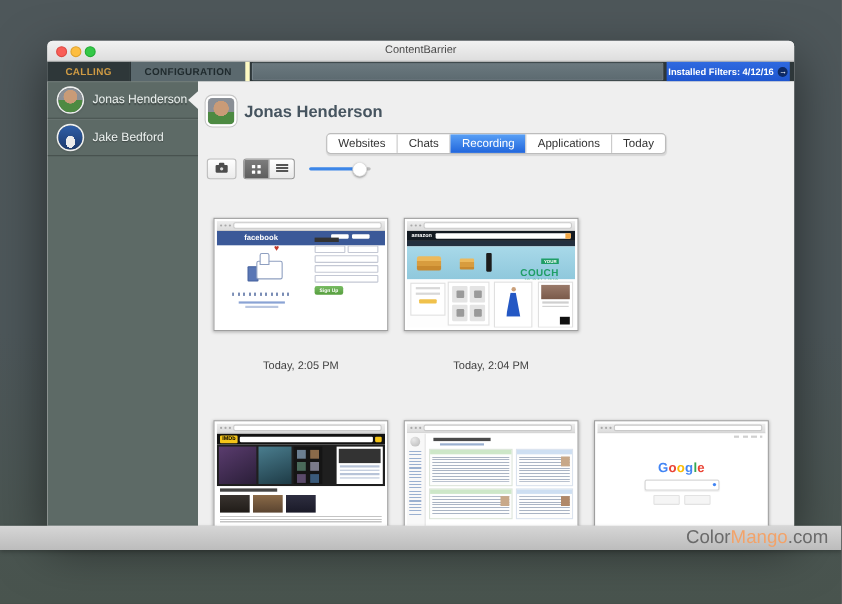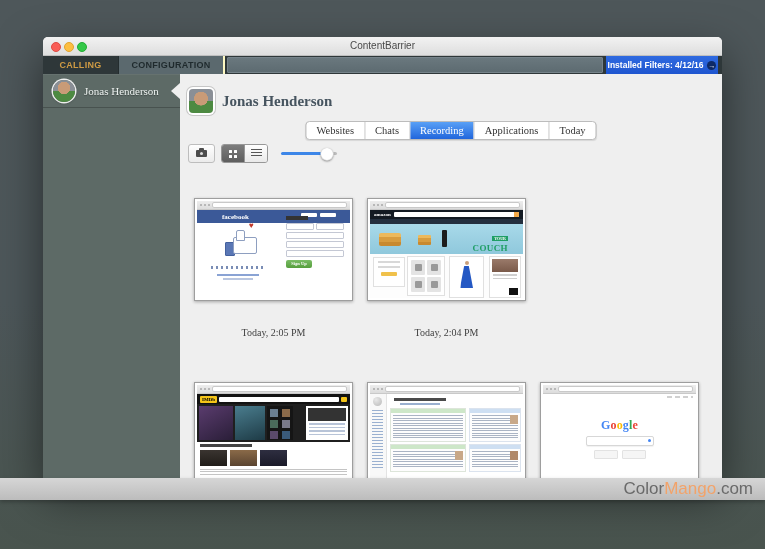--- a/index.html
+++ b/index.html
@@ -14,29 +14,29 @@
     border-bottom:1px solid #bfbfbf;position:relative;}
   .titlebar .tl{position:absolute;top:5px;width:8px;height:8px;border-radius:50%;}
   .tl.red{left:8px;background:#f95e57;border:0.5px solid #dd4b44;}
   .tl.yellow{left:21px;background:#fdbe41;border:0.5px solid #e0a32e;}
   .tl.green{left:34px;background:#34c848;border:0.5px solid #23ad35;}
   .title-text{text-align:center;font-size:10px;line-height:18px;color:#4a4a4a;}
   
   .tabbar{height:18px;background:#2e3739;display:flex;align-items:stretch;}
   .tab{display:flex;align-items:center;justify-content:center;font-size:9px;font-weight:bold;letter-spacing:.3px;cursor:default;}
   .tab-activity{width:75px;background:#2e3739;color:#cf9b44;}
-  .tab-config{width:104px;background:#5b696e;color:#1f2a2d;border-left:1px solid #242d2f;border-right:2px solid #fef9c3;text-align:right;}
+  .tab-config{width:104px;background:#5b696e;color:#1f2a2d;border-left:1px solid #242d2f;border-right:4px solid #fef9c3;text-align:right;}
   .tab-filler{flex:1;margin:1px 3px 1px 2px;background:linear-gradient(#6a787e,#5d6b71);
     border:1px solid #76838a;border-radius:1px;}
   .badge{width:112px;display:flex;align-items:center;justify-content:center;gap:4px;
     background:linear-gradient(#2f6ae0,#1e55cf);color:#fff;font-size:8.5px;font-weight:bold;margin-right:4px;}
   .badge .circ{width:9px;height:9px;border-radius:50%;background:#0e2a66;color:#fff;
     font-size:7px;line-height:9px;text-align:center;font-weight:bold;}
   
-  .wbody{display:flex;height:405px;font-family:Liberation Serif, serif;}
+  .wbody{display:flex;height:405px;}
   .sidebar{width:137px;background:#5d6a66;flex:none;}
   .user-row{height:33px;display:flex;align-items:center;gap:9px;padding-left:10px;
     border-bottom:1px solid rgba(0,0,0,.22);box-shadow:inset 0 1px 0 rgba(255,255,255,.06);
     position:relative;cursor:default;}
   .user-row.selected::after{content:"";position:absolute;right:0;top:50%;transform:translateY(-50%);
     border-top:8px solid transparent;border-bottom:8px solid transparent;border-right:9px solid #efefef;}
   .avatar{width:22px;height:22px;border-radius:50%;flex:none;
     box-shadow:0 0 0 1.5px rgba(255,255,255,.9),0 1px 3px rgba(0,0,0,.4);position:relative;overflow:hidden;}
   .av-jonas{background:
     radial-gradient(circle at 50% 36%, #c99b77 0 34%, rgba(0,0,0,0) 36%),
@@ -228,20 +228,24 @@
       </div>
     </div>
 
     <div class="wbody">
 
       <div class="sidebar">
         <div class="user-row selected">
           <span class="avatar av-jonas"></span>
           <span class="user-name">Jonas Henderson</span>
         </div>
+        <div class="user-row">
+          <span class="avatar av-jake"></span>
+          <span class="user-name">Jake Bedford</span>
+        </div>
       </div>
 
       <div class="main">
         <div class="hdr-avatar"></div>
         <div class="hdr-name">Jonas Henderson</div>
 
         <div class="seg-tabs">
           <div class="seg">Websites</div>
           <div class="seg">Chats</div>
           <div class="seg selected">Recording</div>

